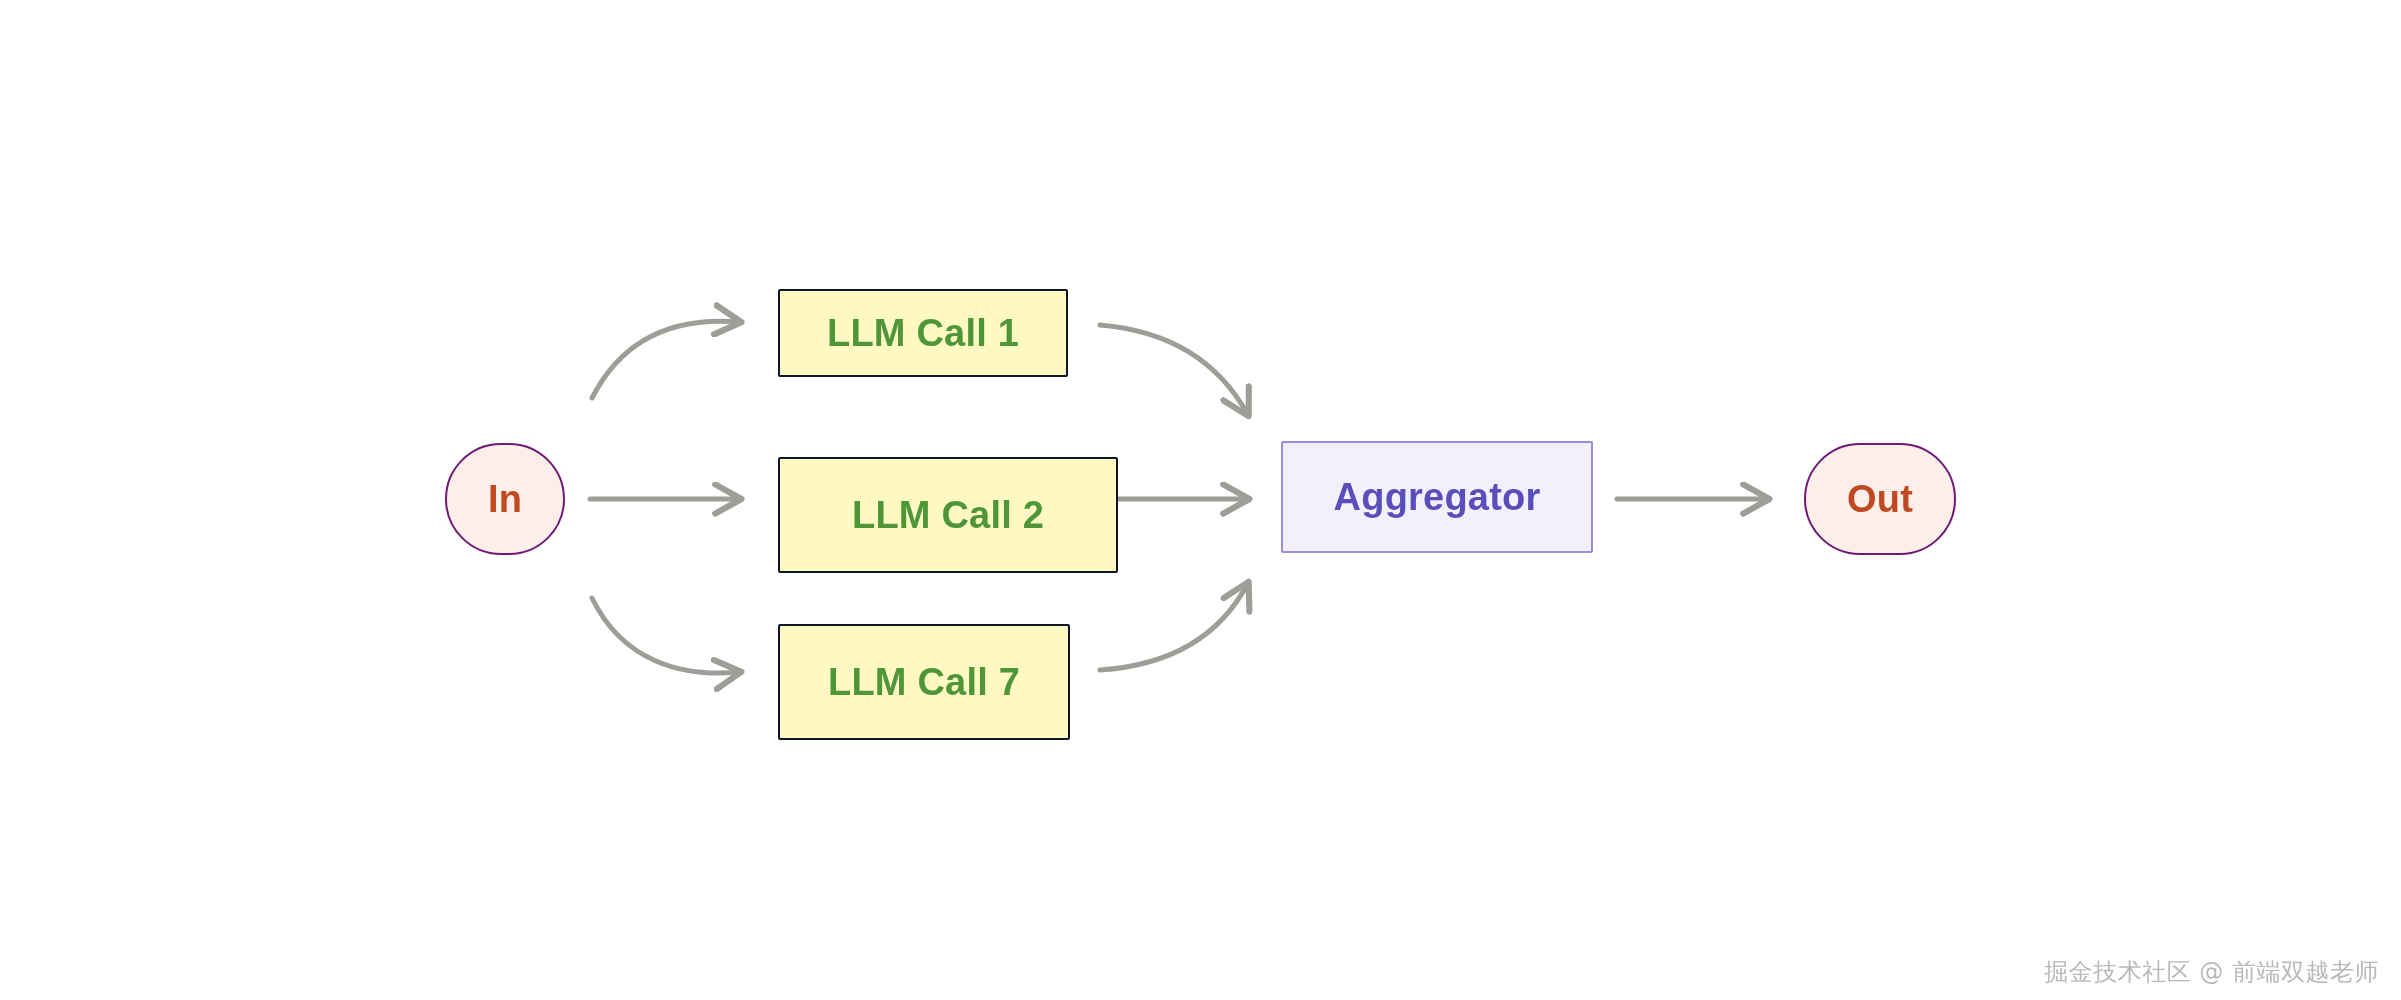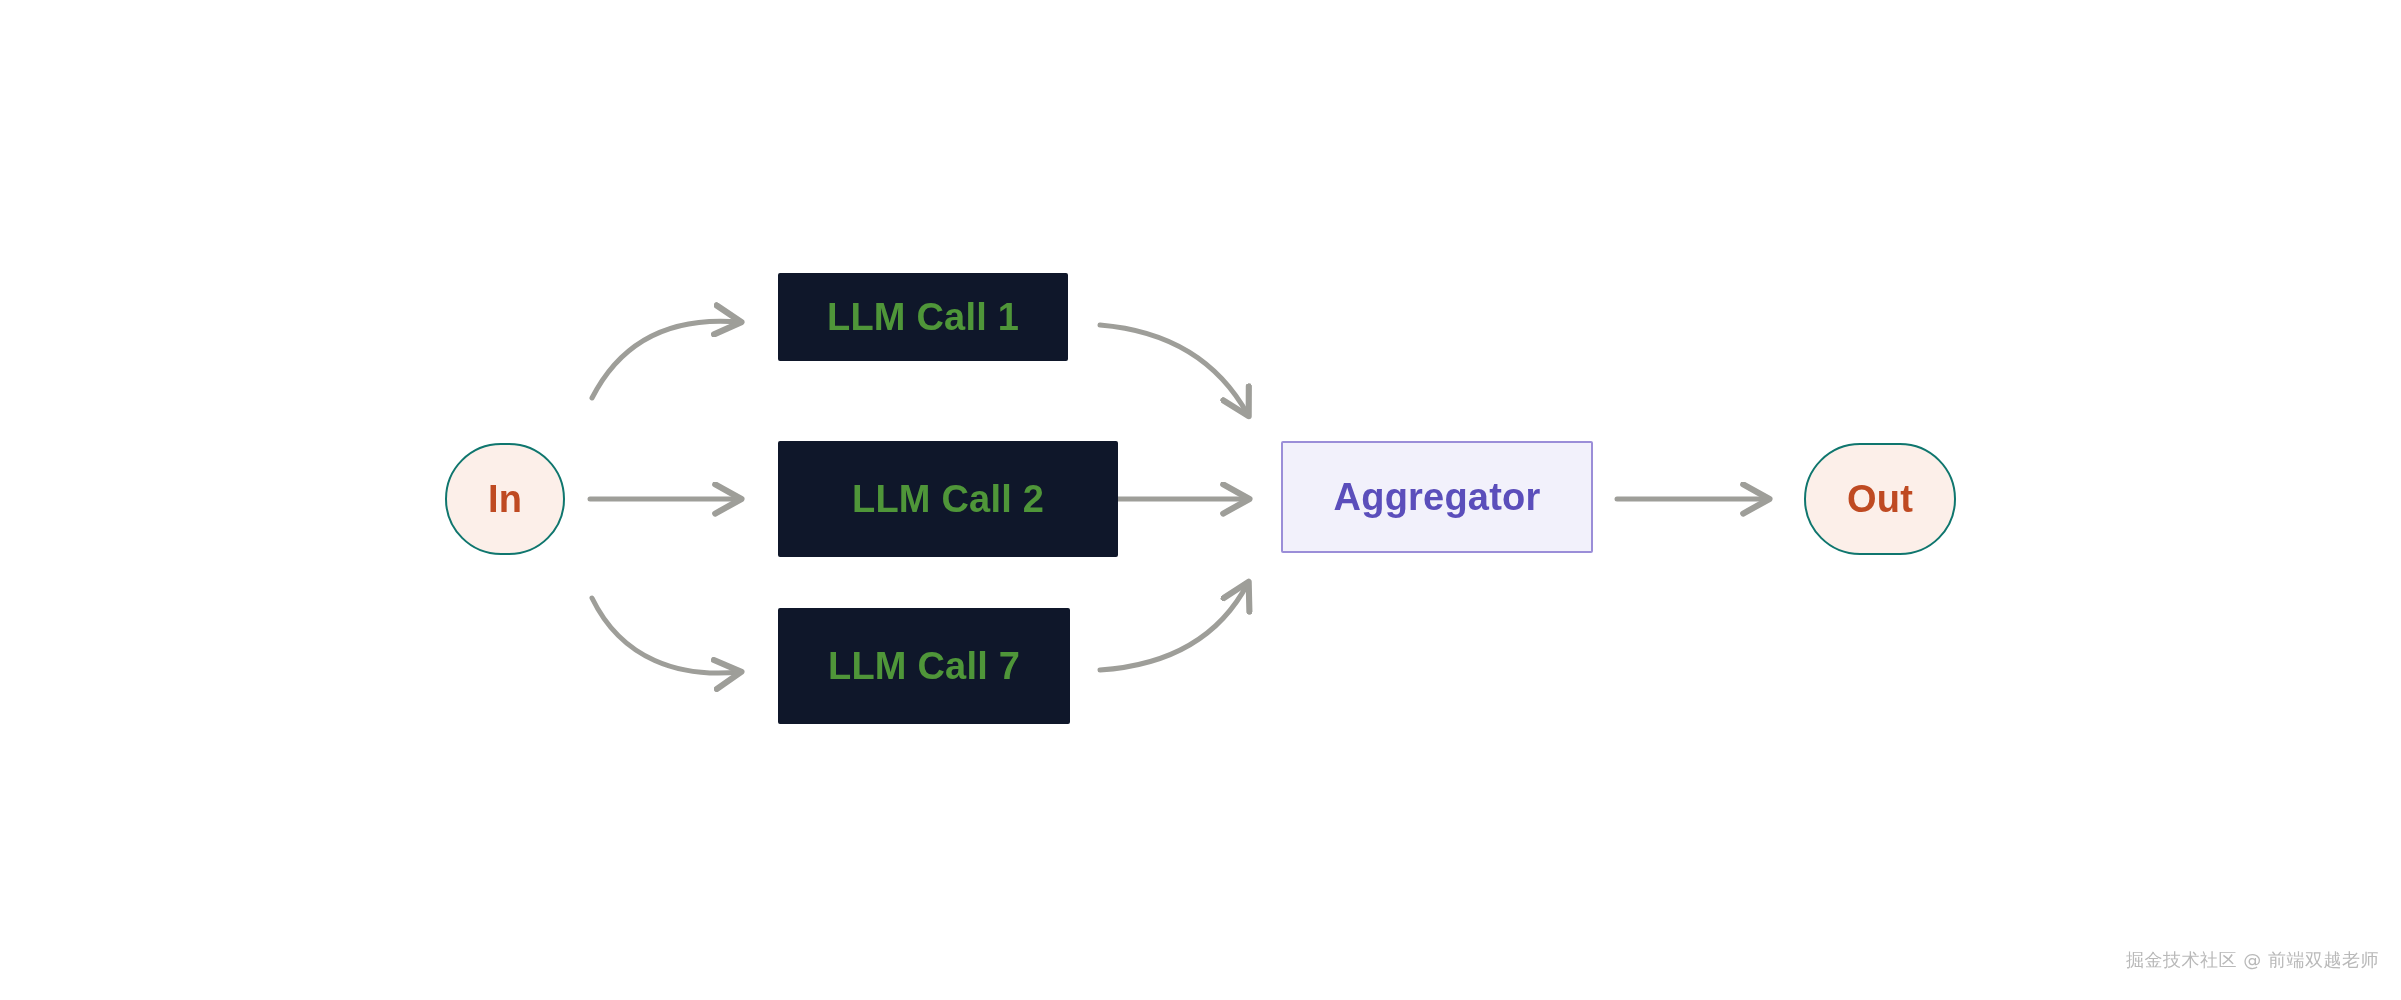--- a/index.html
+++ b/index.html
@@ -43,33 +43,34 @@
 
   .node-label {
     font-weight: bold;
     letter-spacing: 0.2px;
     white-space: nowrap;
   }
 
   
   .node-terminal {
     background: #fcefe9;
-    border: 2px solid #0f766e;
+    border: 2px solid #701a75;
     border-radius: 999px;
   }
   .node-terminal .node-label {
     color: #bf4a22;
     font-size: 38px;
   }
 
   
   .node-process {
-    background: #0f172a;
-    border: 6px solid #0f172a;
+    background: #fef9c3;
+    border: 2px solid #0f172a;
     border-radius: 2px;
+    margin-top: 16px;
   }
   .node-process .node-label {
     color: #4f9639;
     font-size: 38px;
   }
 
   
   .node-aggregator {
     background: #f2f1fb;
     border: 2px solid #9b8ed8;
@@ -77,22 +78,22 @@
   }
   .node-aggregator .node-label {
     color: #5b4ebb;
     font-size: 38px;
   }
 
   
   #watermark {
     position: absolute;
     right: 22px;
-    bottom: 28px;
-    font-size: 18px;
+    bottom: 12px;
+    font-size: 24px;
     color: #b9b9b9;
     font-family: "DejaVu Sans", sans-serif;
     white-space: nowrap;
     letter-spacing: 0.5px;
   }
 </style>
 </head>
 <body>
 
 <div id="canvas">

